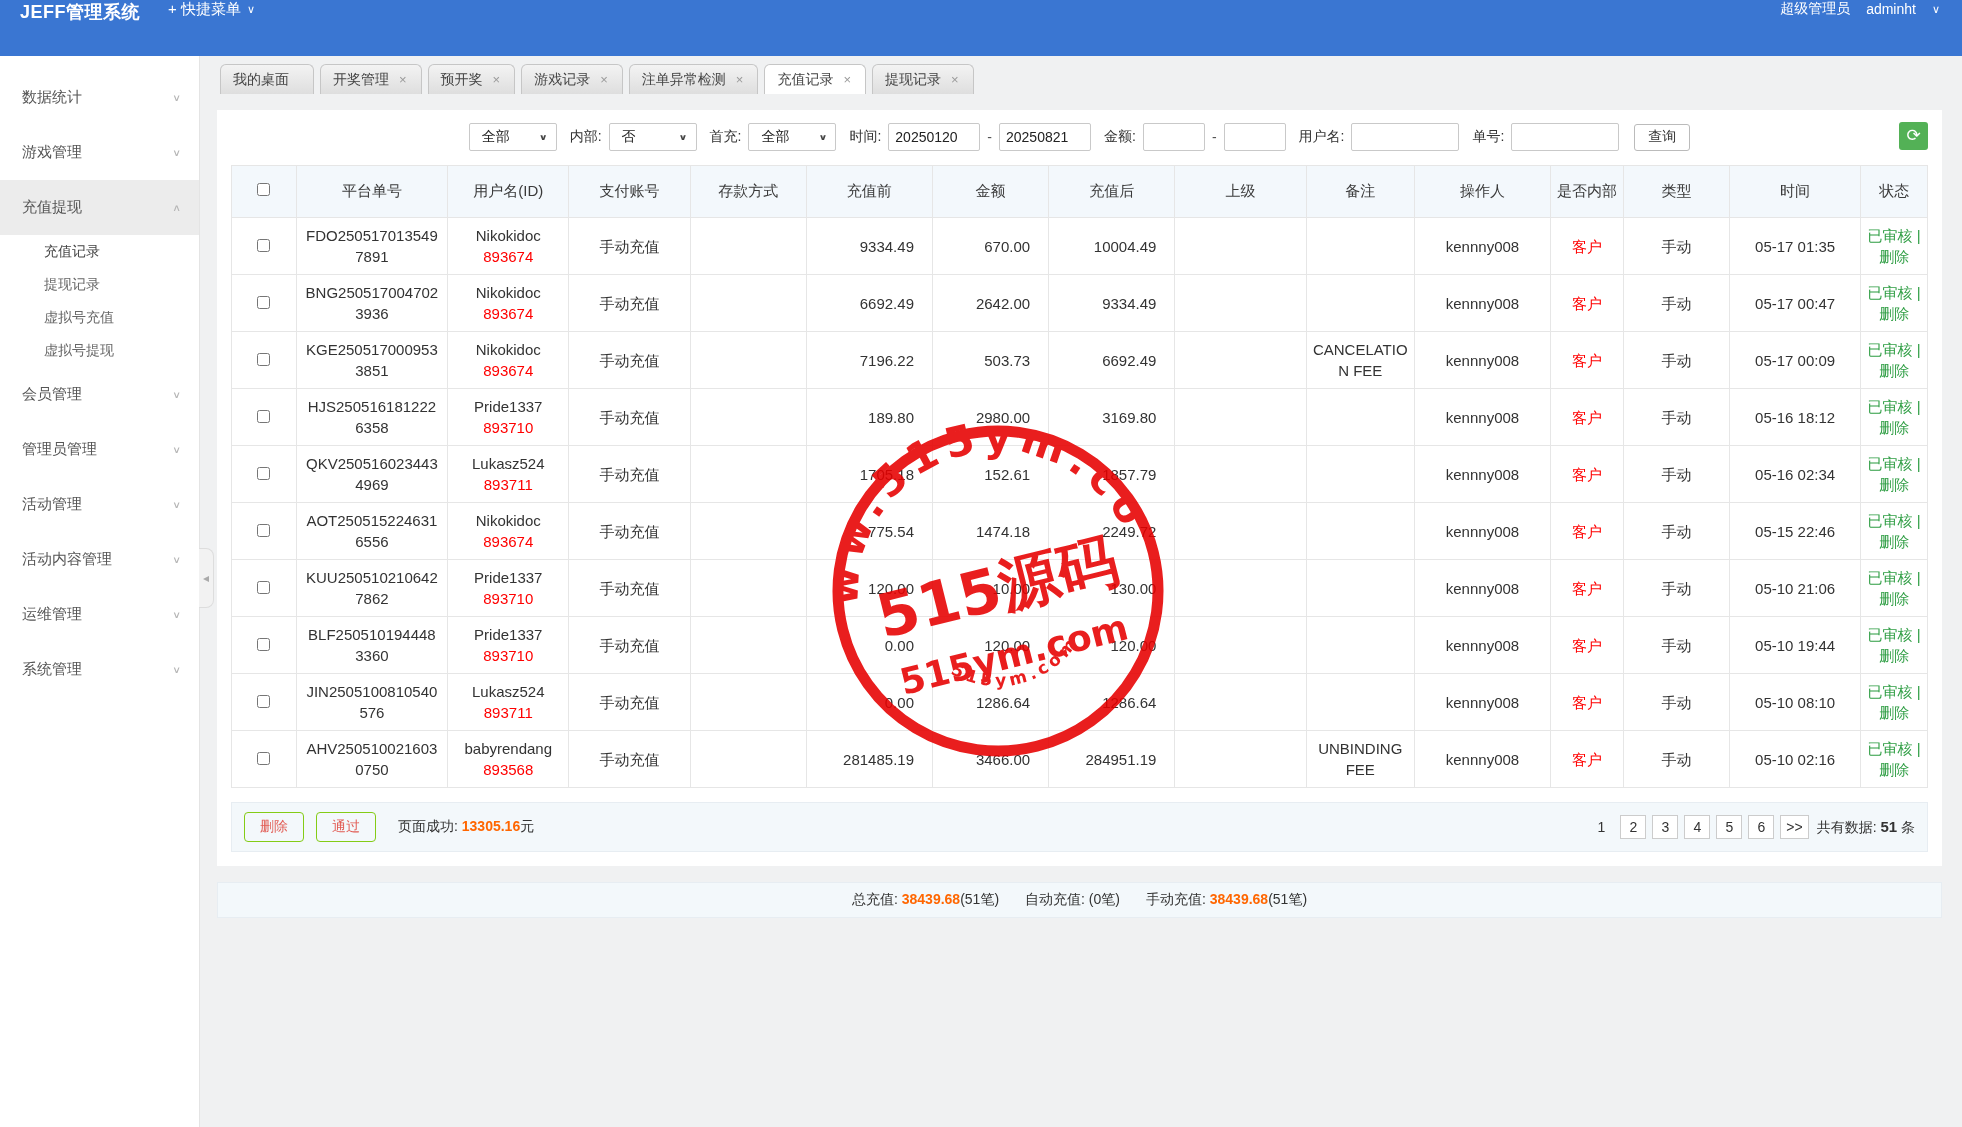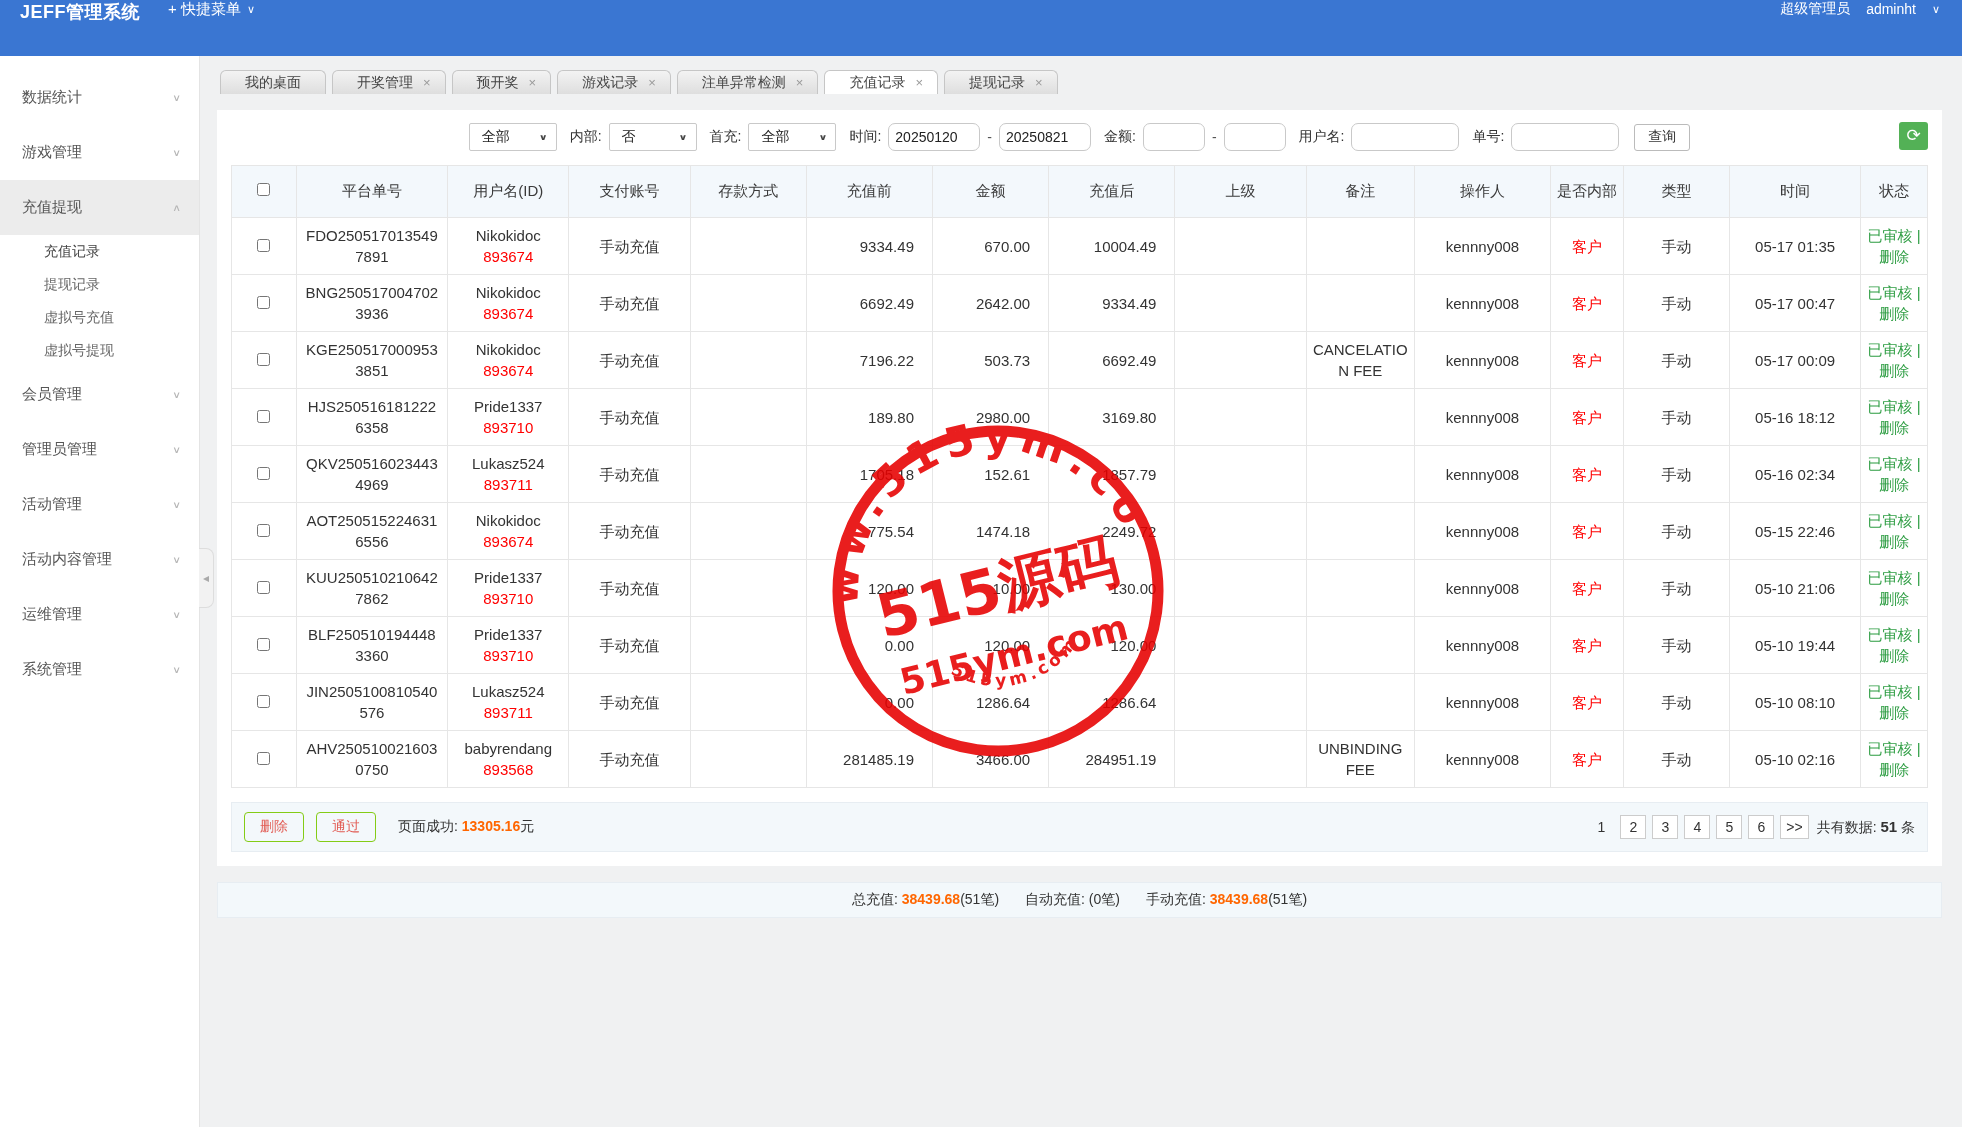--- a/index.html
+++ b/index.html
@@ -24,38 +24,38 @@
   .side-sub-item { height: 33px; display: flex; align-items: center; padding-left: 44px; font-size: 14px; color: #676767; cursor: pointer; }
   .side-sub-item.current { color: #444; }
   .collapse-handle { position: absolute; right: -15px; top: 492px; width: 15px; height: 60px; background: #f2f2f2;
     border: 1px solid #ddd; border-left: none; border-radius: 0 8px 8px 0; display: flex; align-items: center;
     justify-content: center; color: #aaa; font-size: 12px; cursor: pointer; z-index: 5; }
 
   .main { flex: 1; background: #f0f1f2; position: relative; }
 
   
   .tabbar { height: 38px; display: flex; align-items: flex-end; padding-left: 20px; gap: 6px; background: #f0f1f2; }
-  .tab { height: 24px; display: flex; align-items: center; padding: 0 14px 0 24px; font-size: 14px; color: #444;
+  .tab { height: 30px; display: flex; align-items: center; padding: 0 14px 0 12px; font-size: 14px; color: #444;
     background: linear-gradient(#f3f3f3, #dedede); border: 1px solid #c6c6c6; border-bottom: none;
     border-radius: 6px 6px 0 0; cursor: pointer; white-space: nowrap; }
   .tab.noclose { padding-right: 24px; }
   .tab.active { background: #fff; }
   .tab-close { margin-left: 10px; color: #9a9a9a; font-size: 13px; line-height: 1; cursor: pointer; }
 
   
   .panel { margin: 16px 20px 0 17px; background: #fff; padding-bottom: 0; }
 
   .filterbar { position: relative; padding: 13px 14px 12px; display: flex; align-items: center; justify-content: center; gap: 7px;
     font-size: 14px; color: #333; }
   .sel { width: 88px; height: 28px; border: 1px solid #c9c9c9; border-radius: 2px; background: #fff; display: flex;
     align-items: center; padding: 0 8px 0 12px; cursor: pointer; }
   .sel .sel-val { font-size: 14px; color: #222; }
   .sel .caret { margin-left: auto; font-size: 11px; color: #444; transform: scaleY(.75); font-weight: bold; }
   .filterbar label { margin-left: 6px; white-space: nowrap; }
-  .filterbar input { height: 28px; border: 1px solid #c9c9c9; border-radius: 7px; padding: 0 6px; font-size: 14px; color: #222; }
+  .filterbar input { height: 28px; border: 1px solid #c9c9c9; border-radius: 2px; padding: 0 6px; font-size: 14px; color: #222; }
   .inp-date { width: 92px; }
   .inp-amount { width: 62px; }
   .inp-name { width: 108px; }
   .dash { color: #555; }
   .btn-query { height: 27px; padding: 0 13px; background: #fff; border: 1px solid #bbb; border-radius: 3px;
     font-size: 14px; color: #333; cursor: pointer; margin-left: 8px; }
   .btn-refresh { position: absolute; right: 14px; top: 12px; width: 29px; height: 28px; background: #53b156;
     border: none; border-radius: 3px; color: #fff; font-size: 17px; cursor: pointer; line-height: 28px; }
 
   

